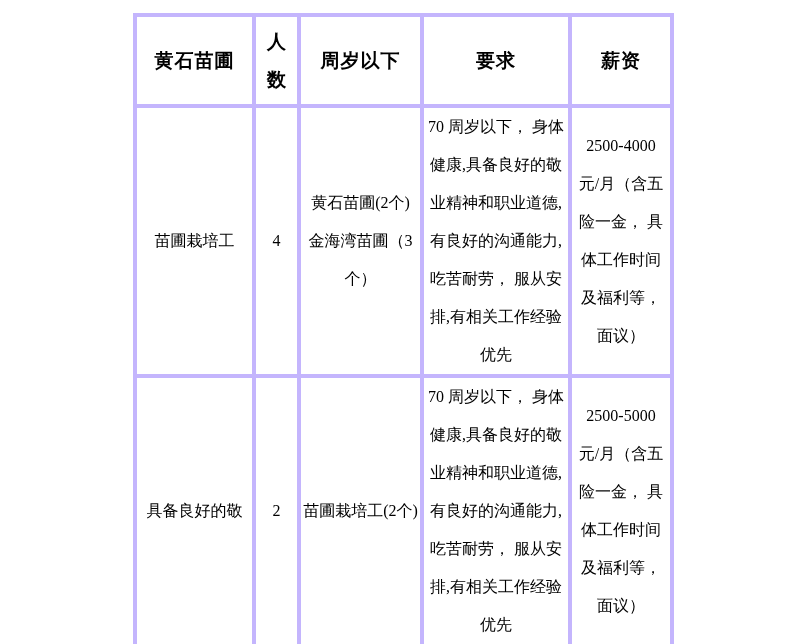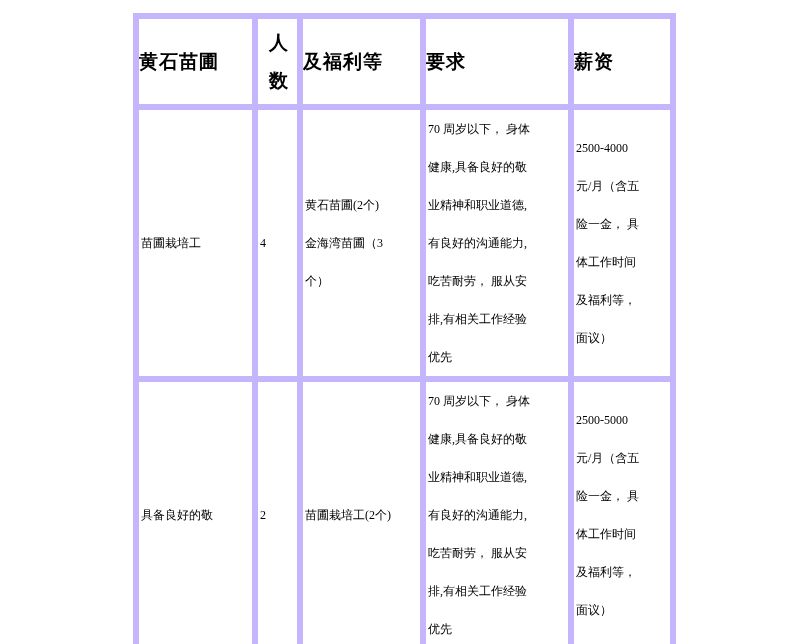--- a/index.html
+++ b/index.html
@@ -20,42 +20,42 @@
     left: 133px;
     top: 13px;
   }
   table.recruit {
     border-collapse: collapse;
     table-layout: fixed;
     width: 537px;
   }
   table.recruit th,
   table.recruit td {
-    border: 6px solid #c4b5fd;
-    text-align: left;
+    border: 4px solid #c4b5fd;
+    text-align: center;
     vertical-align: middle;
     padding: 0;
     overflow: hidden;
     white-space: pre-line;
   }
   table.recruit thead tr { height: 91px; }
   table.recruit tbody tr.row-1 { height: 260px; }
   table.recruit tbody tr.row-2 { height: 264px; }
   table.recruit th {
     font-size: 19px;
     font-weight: bold;
     letter-spacing: 1px;
     line-height: 38px;
   }
   table.recruit th.th-headcount {
     word-break: break-all;
     padding: 0 11px;
   }
   table.recruit td {
-    font-size: 12px;
+    font-size: 16px;
     line-height: 38px;
     padding: 0 2px;
     margin-left: 48px;
   }
   col.c-position  { width: 119px; }
   col.c-headcount { width: 45px;  }
   col.c-location  { width: 123px; }
   col.c-require   { width: 148px; }
   col.c-salary    { width: 102px; }
 </style>
@@ -68,21 +68,21 @@
       <col class="c-position">
       <col class="c-headcount">
       <col class="c-location">
       <col class="c-require">
       <col class="c-salary">
     </colgroup>
     <thead>
       <tr>
         <th>黄石苗圃</th>
         <th class="th-headcount">人数</th>
-        <th>及福利等</th>
+        <th>周岁以下</th>
         <th>要求</th>
         <th>薪资</th>
       </tr>
     </thead>
     <tbody>
       <tr class="row-1">
         <td>苗圃栽培工</td>
         <td>4</td>
         <td>黄石苗圃(2个)
 金海湾苗圃（3

